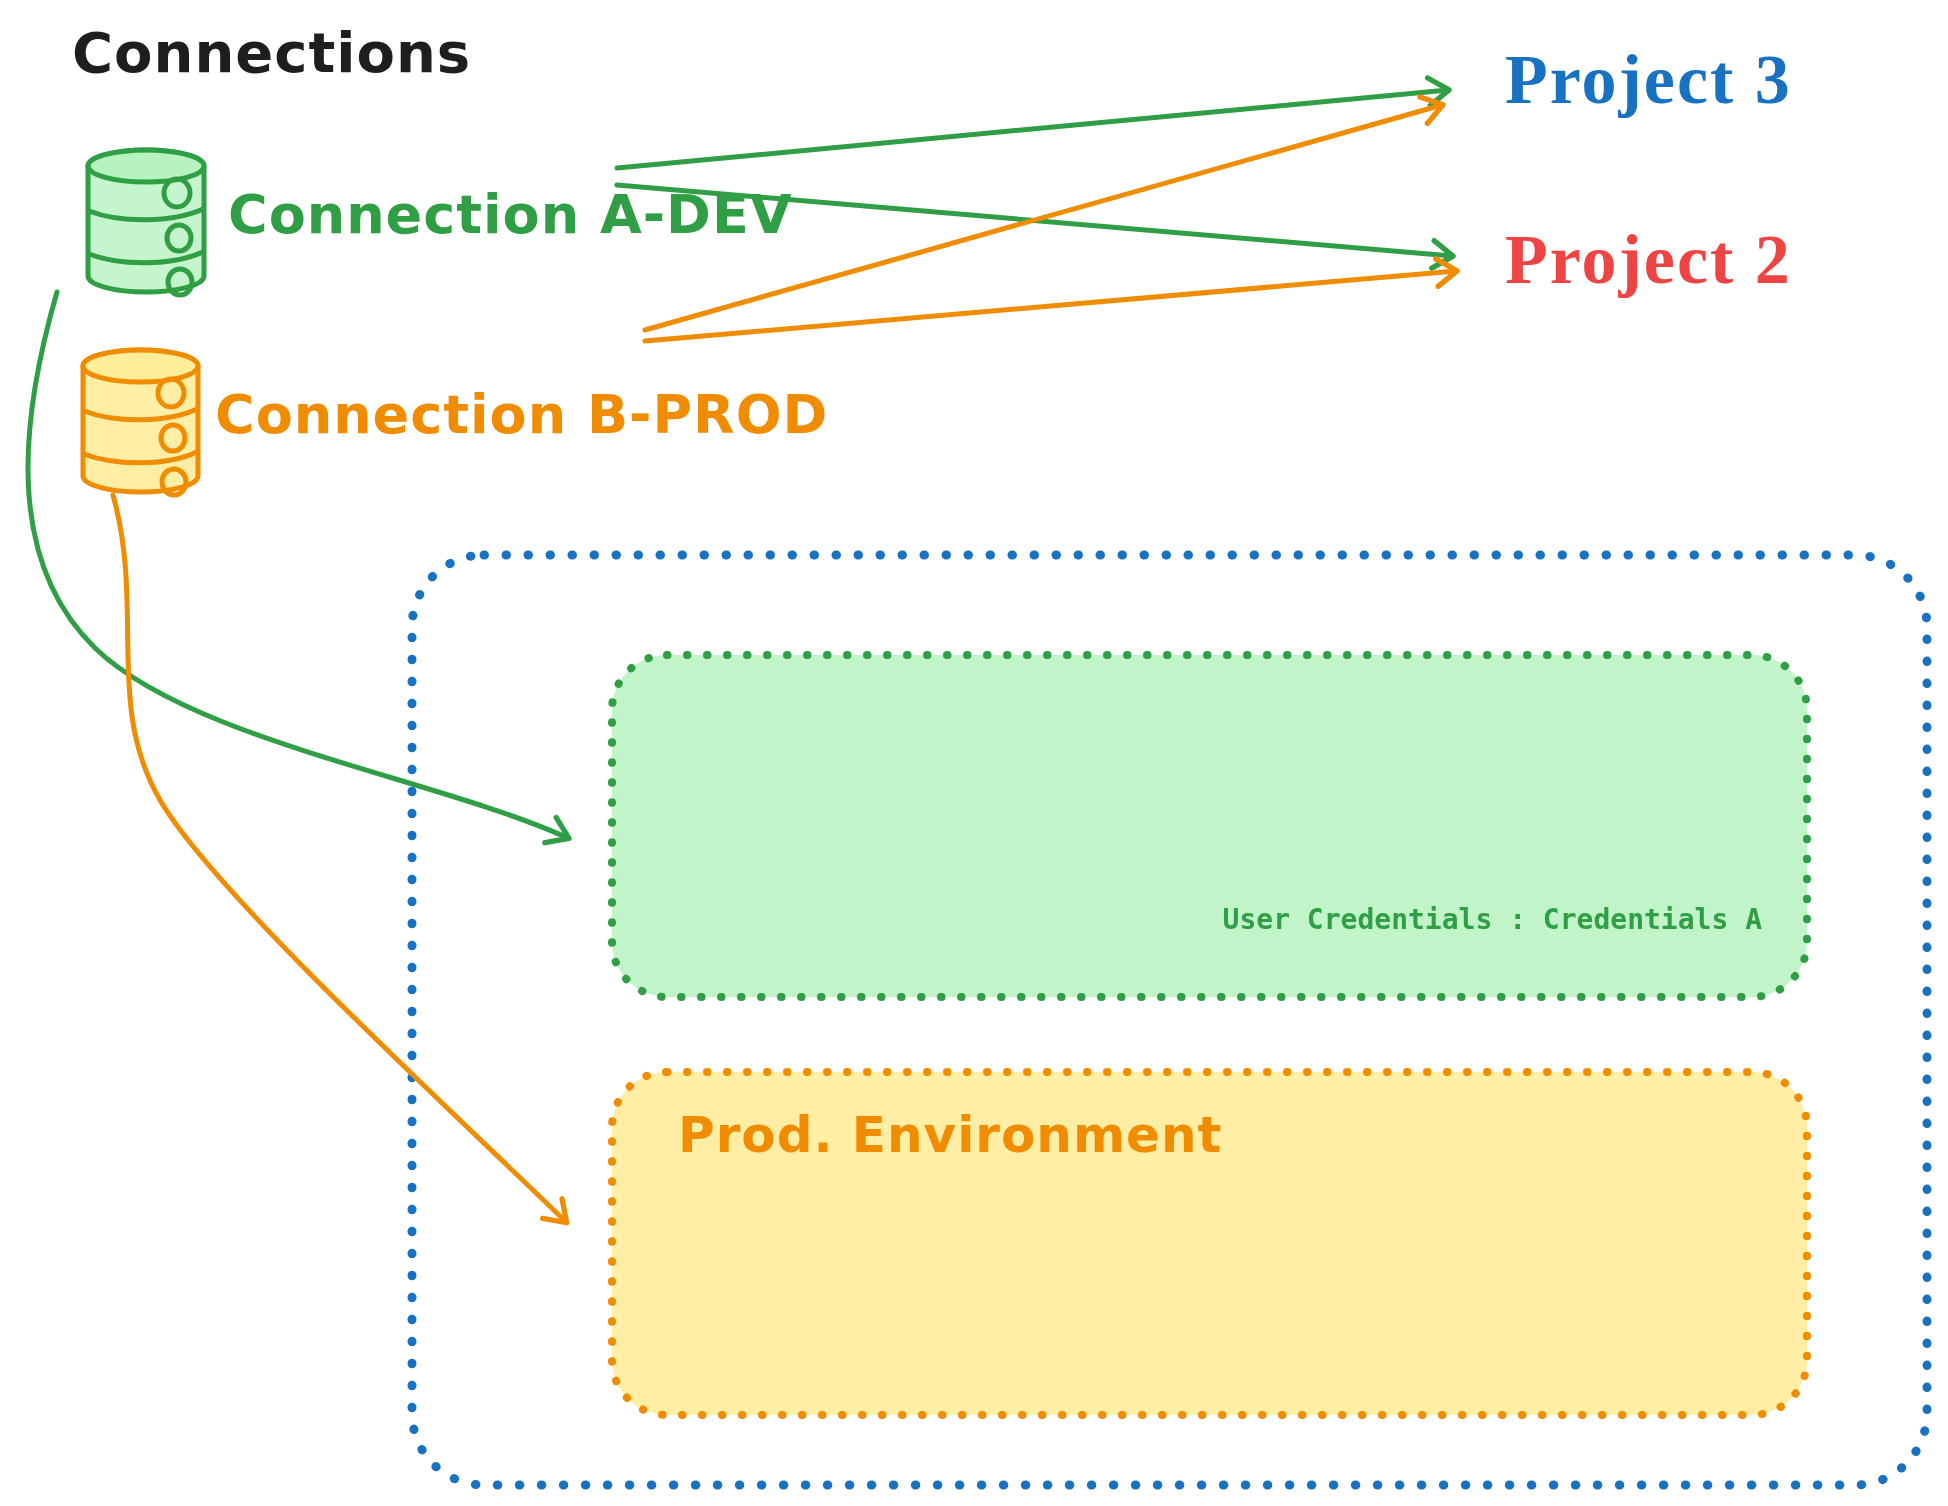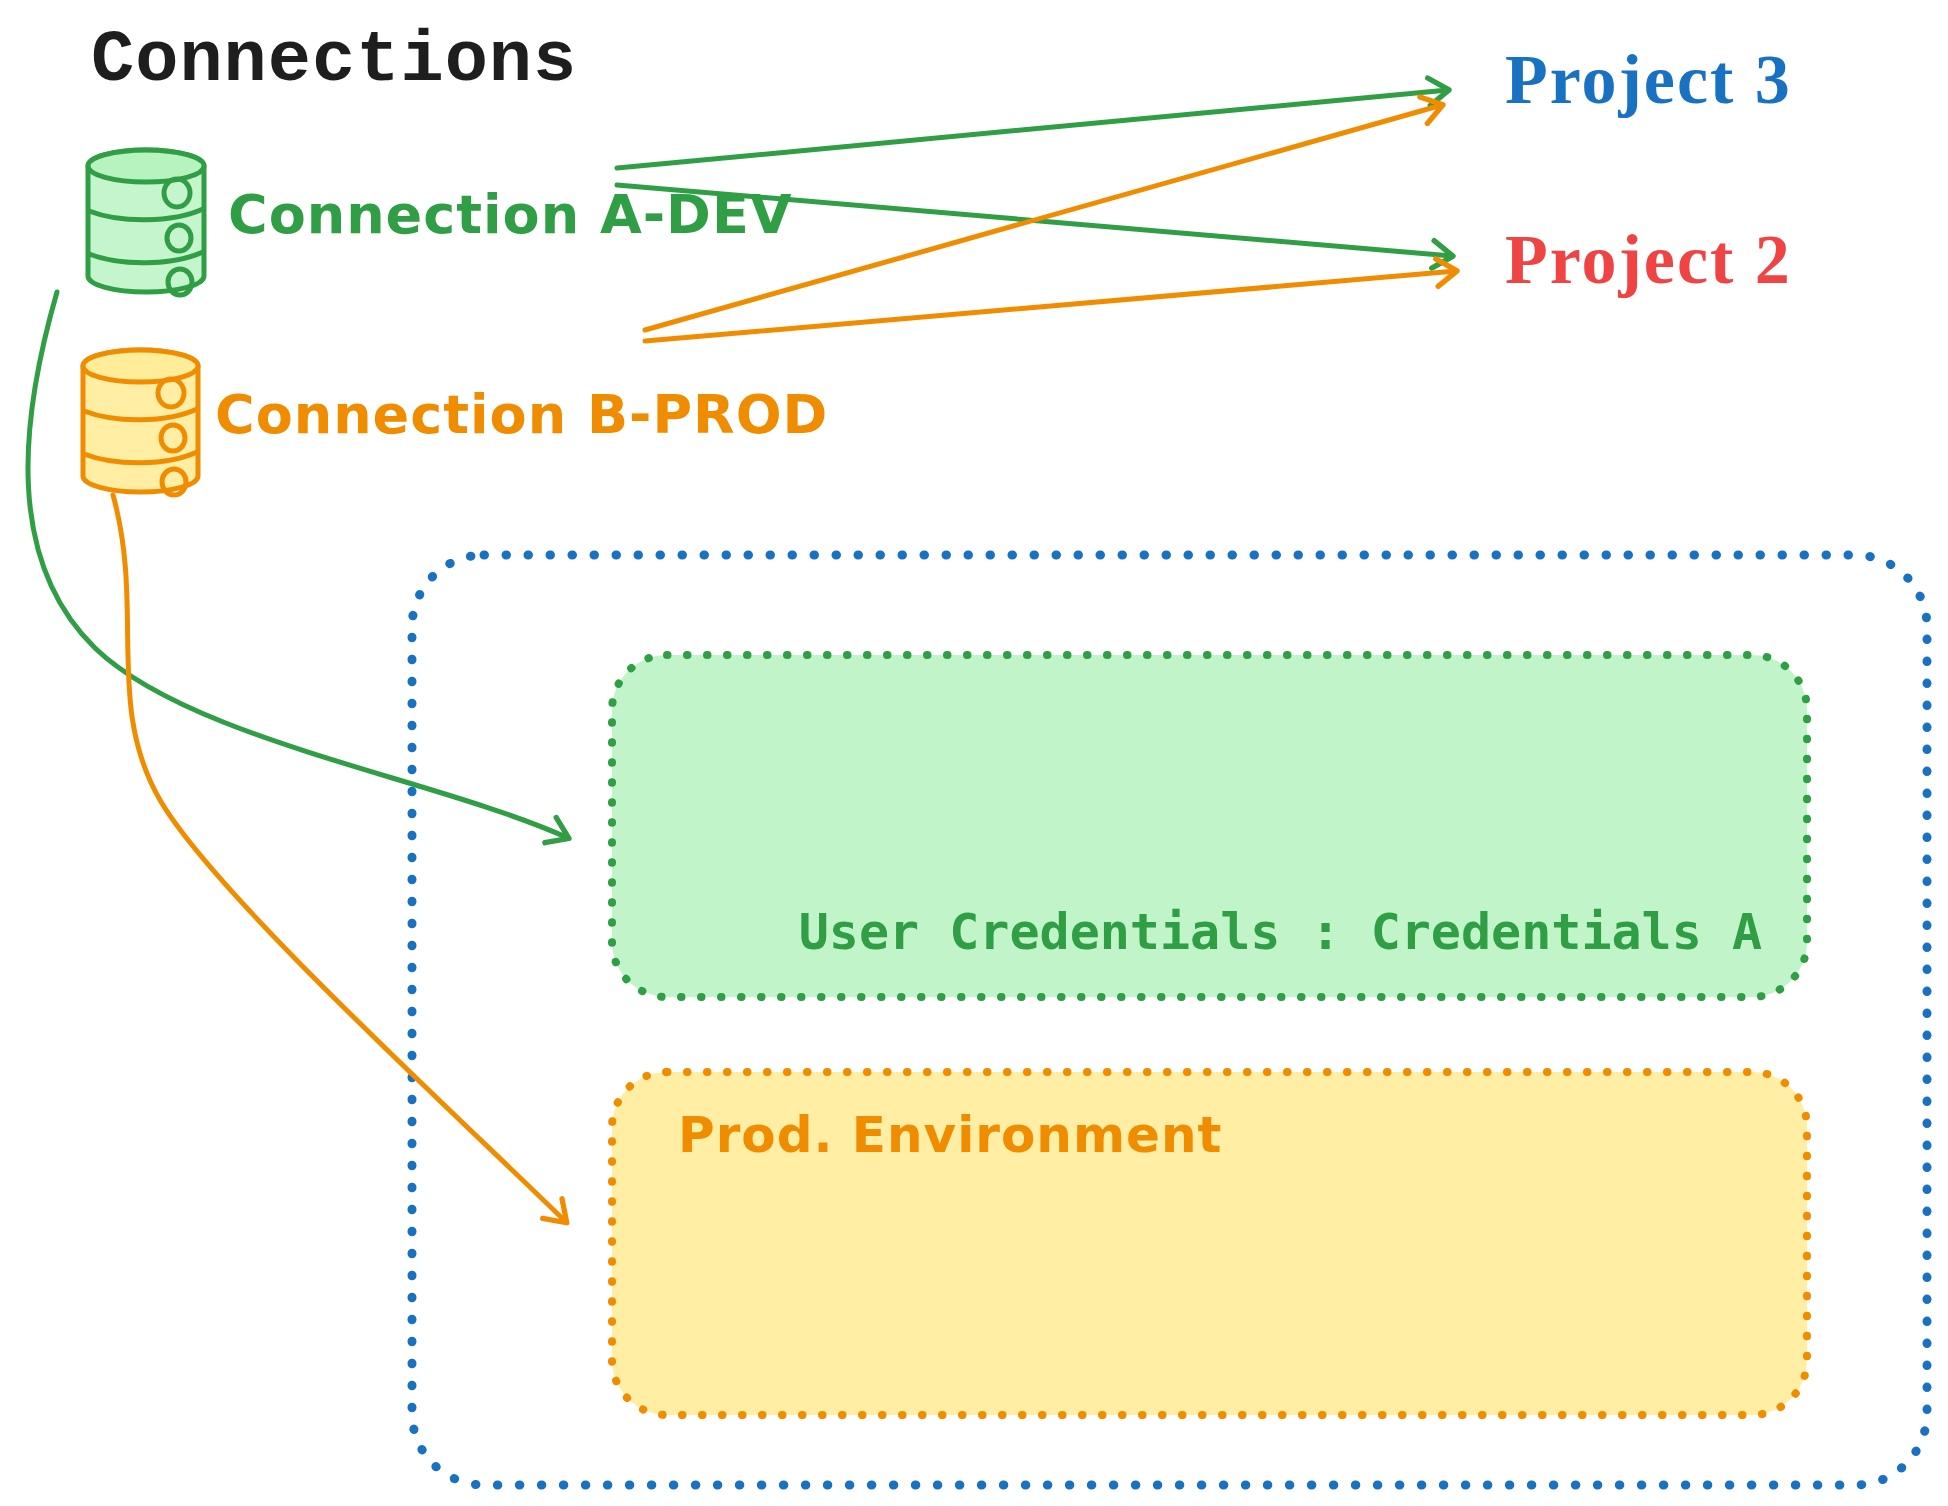--- a/index.html
+++ b/index.html
@@ -5,34 +5,34 @@
   html,body{margin:0;padding:0;background:#ffffff;}
   .canvas{
     position:relative;
     width:1948px;height:1506px;
     background:#ffffff;
     overflow:hidden;
     font-family:"DejaVu Sans", sans-serif;
   }
   .layer{position:absolute;left:0;top:0;}
   .txt{position:absolute;white-space:nowrap;font-weight:700;}
-  .title{left:91px;top:20px;font-size:72px;letter-spacing:1px;font-family:Liberation Mono, monospace;}
+  .title{left:72px;top:20px;font-size:56px;letter-spacing:1px;}
   .conn-label{font-size:54px;letter-spacing:1px;}
   .conn-a{left:228px;top:183px;}
   .conn-b{left:215px;top:383px;}
   .project{font-size:70px;letter-spacing:2px;font-family:Liberation Serif, serif;}
   .p3{left:1505px;top:40px;}
   .p2{left:1505px;top:220px;}
   .p1{left:1518px;top:426px;}
   .env-title{font-size:50px;letter-spacing:1px;}
   .dev-title{left:678px;top:696px;}
   .prod-title{left:678px;top:1106px;}
   .cred{
     position:absolute;left:612px;width:1150px;text-align:right;
-    font-family:"DejaVu Sans Mono", monospace;font-weight:700;font-size:50px;
+    font-family:"DejaVu Sans Mono", monospace;font-weight:700;font-size:28px;
   }
   .dev-cred{top:903px;}
   .prod-cred{top:1323px;}
 </style>
 </head>
 <body>
 
 <div class="canvas">
 
   <svg class="layer" width="1948" height="1506" viewBox="0 0 1948 1506">

